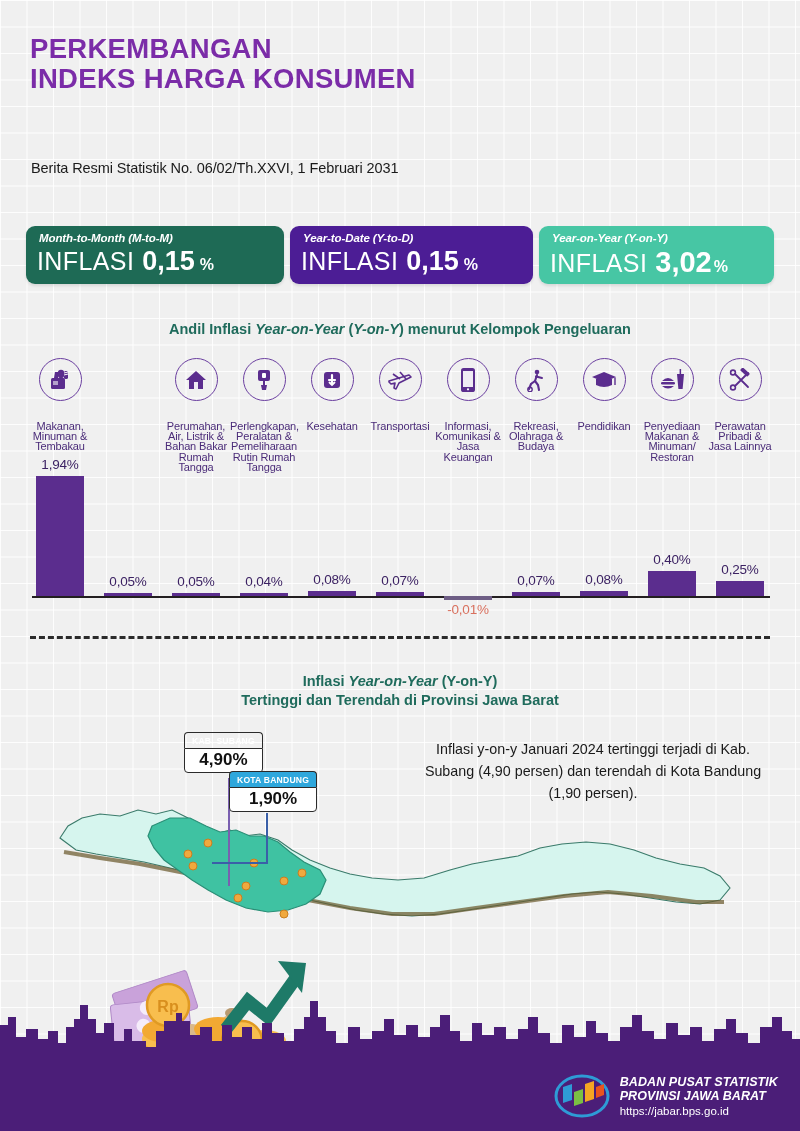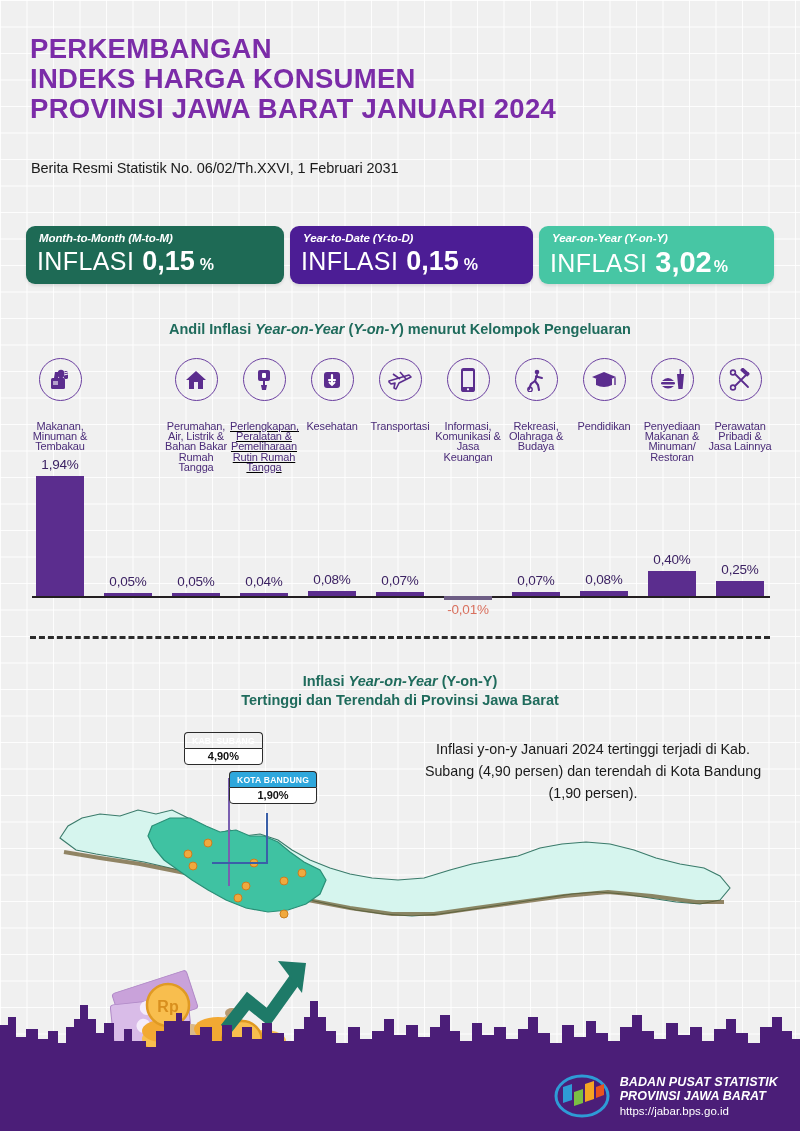--- a/index.html
+++ b/index.html
@@ -99,42 +99,41 @@
     font-size:14.3px;line-height:22px;color:#1a1a1a;
   }
   .callout{position:absolute;width:auto;}
   .cbadge{
     font-size:8.6px;font-weight:bold;color:#fff;text-align:center;
     border-radius:4px 4px 0 0;padding:2.5px 7px 2px;letter-spacing:.2px;
     border:1.6px solid #2b2b2b;border-bottom:none;
   }
   .cvalbox{
     background:#fff;border:1.6px solid #2b2b2b;border-radius:0 0 4px 4px;
-    text-align:center;font-size:11px;font-weight:bold;color:#111;
+    text-align:center;font-size:17px;font-weight:bold;color:#111;
     padding:1px 7px 2px;
   }
 
   
   .footband{position:absolute;left:0;bottom:0;width:800px;height:72px;background:#4B1E78;}
   .skyline{position:absolute;left:0;bottom:72px;width:800px;height:62px;}
   .logo{position:absolute;right:22px;bottom:10px;height:50px;display:flex;align-items:center;}
   .logo-txt{margin-left:9px;color:#fff;}
   .logo-l1{font-size:12.5px;font-weight:bold;font-style:italic;line-height:14px;letter-spacing:.1px;}
   .logo-l2{font-size:12.5px;font-weight:bold;font-style:italic;line-height:14px;letter-spacing:.1px;}
   .logo-l3{font-size:11.5px;line-height:14px;margin-top:1px;}
 </style>
 </head>
 <body>
 
 <div class="page">
 
   <div class="title">
     <div class="line">PERKEMBANGAN</div>
     <div class="line">INDEKS HARGA KONSUMEN</div>
-    <div class="line">PROVINSI JAWA BARAT JANUARI 2024</div>
   </div>
   <div class="subtitle">Berita Resmi Statistik No. 06/02/Th.XXVI, 1 Februari 2031</div>
 
   <div class="cards">
     <div class="card" id="card0">
       <div class="ctitle">Month-to-Month (M-to-M)</div>
       <div class="crow">
         <span class="clabel">INFLASI</span>
         <span class="cval">0,15</span>
         <span class="cpct">%</span>
@@ -178,21 +177,21 @@
       </div>
       <div class="icat" style="left: 136px;">
         <div class="icircle">
           <svg width="24" height="24" viewBox="0 0 24 24">
             <path d="M12 3 L22 12 L19 12 L19 21 L5 21 L5 12 L2 12 Z" fill="#5B2D8E"></path>
             <rect x="10" y="14" width="4" height="7" fill="#efeaf6"></rect>
           </svg>
         </div>
         <div class="ilabel">Perumahan, Air, Listrik &amp; Bahan Bakar Rumah Tangga</div>
       </div>
-      <div class="icat" style="left: 204px; text-decoration: underline;">
+      <div class="icat" style="left: 204px;">
         <div class="icircle">
           <svg width="22" height="24" viewBox="0 0 22 24">
             <rect x="5" y="2" width="12" height="11" rx="2" fill="#5B2D8E"></rect>
             <rect x="9" y="5" width="4" height="5" rx="1" fill="#fff"></rect>
             <rect x="10" y="13" width="2" height="4" fill="#5B2D8E"></rect>
             <path d="M8 17 L14 17 L13 22 L9 22 Z" fill="#5B2D8E"></path>
           </svg>
         </div>
         <div class="ilabel">Perlengkapan, Peralatan &amp; Pemeliharaan Rutin Rumah Tangga</div>
       </div>

